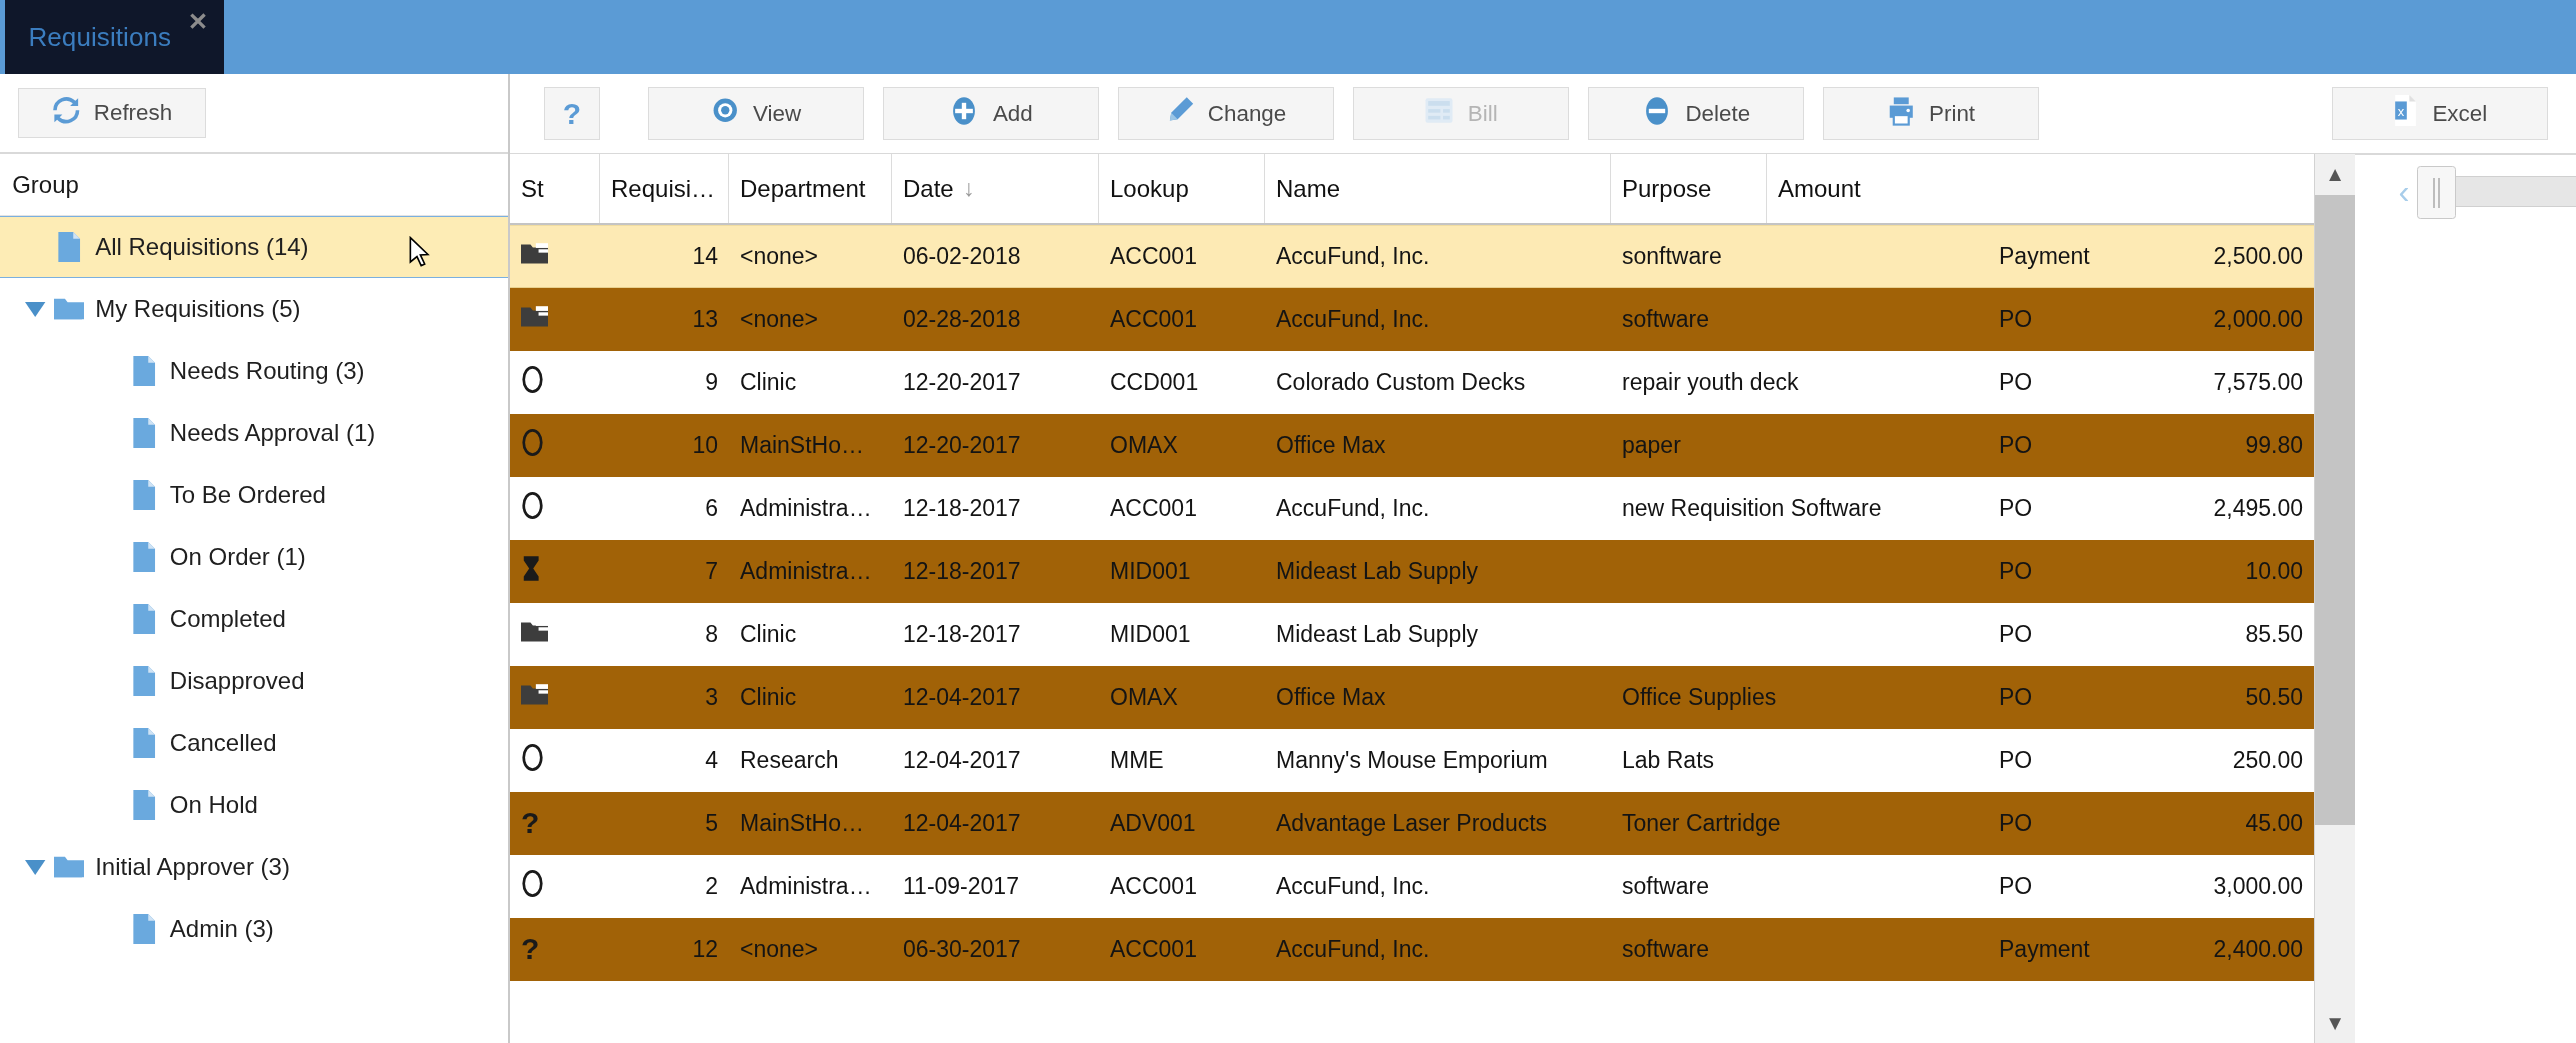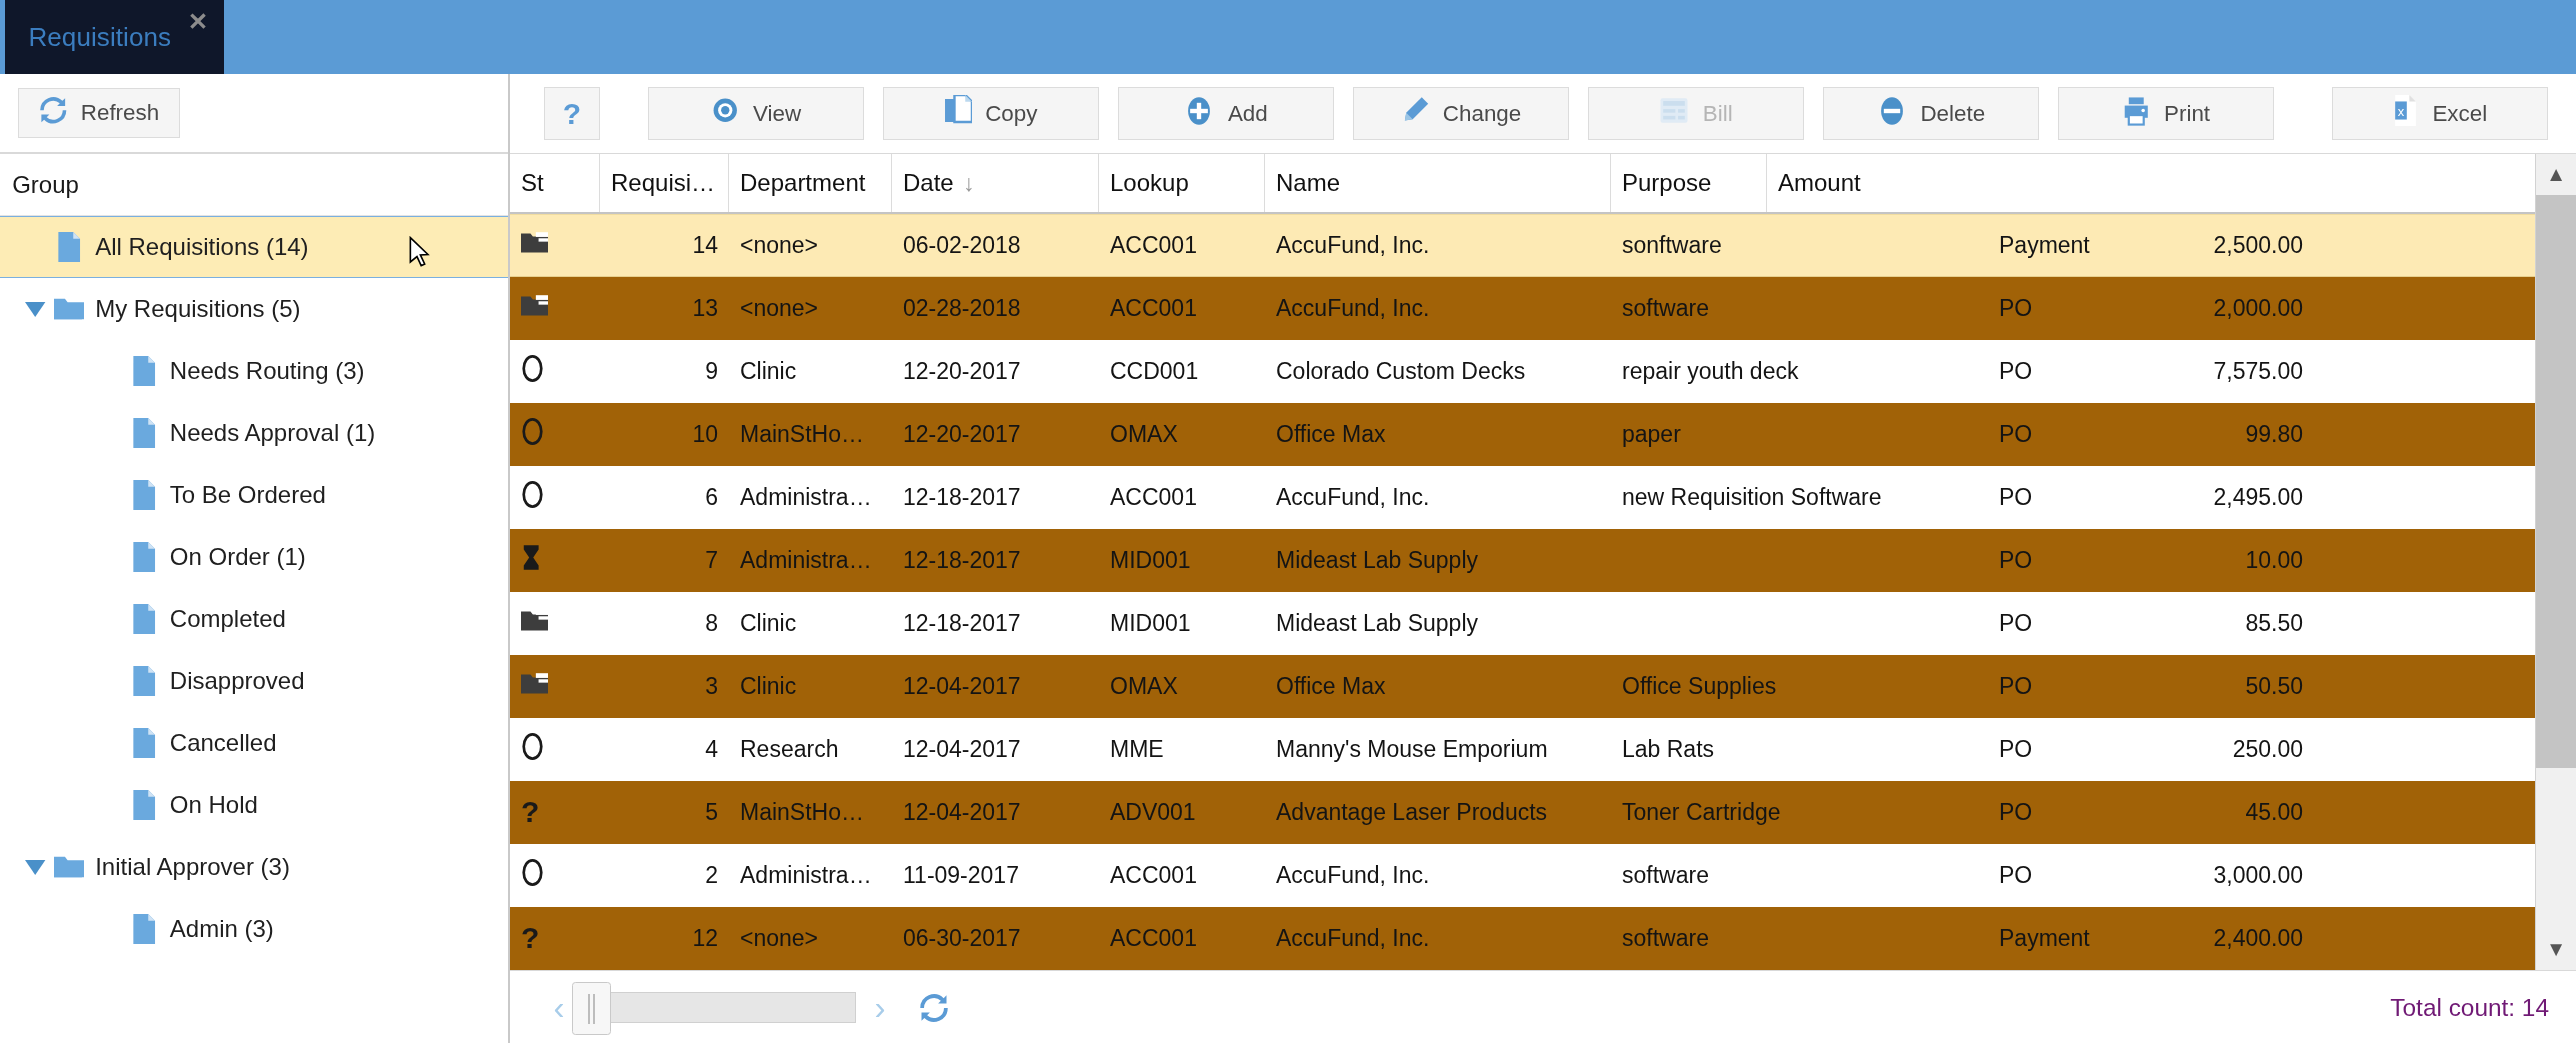--- a/index.html
+++ b/index.html
@@ -70,21 +70,21 @@
     border: 0.7px solid #dcdcdc;
     display: inline-flex;
     align-items: center;
     justify-content: center;
     gap: 13.6px;
     font-size: 22.4px;
     color: #4a4a4a;
     cursor: pointer;
     user-select: none;
   }
-  #refresh-btn { height: 50px; padding: 0 20px; }
+  #refresh-btn { height: 50px; padding: 0 33px; }
 
   #group-header {
     height: 62px;
     display: flex;
     align-items: center;
     padding-left: 12.2px;
     font-size: 24px;
     color: #1a1a1a;
     border-bottom: 0.7px solid #e3e3e3;
   }
@@ -123,21 +123,21 @@
     border-bottom: 1.4px solid #d9d9d9;
     background: #fff;
   }
   #toolbar .btn { height: 53px; }
   #help-btn { width: 56px; padding: 0; }
   .tbtn { width: 216px; margin-right: 19px; }
   .tbtn.disabled { color: #b5b5b5; cursor: default; }
   #excel-btn { width: 216px; margin-left: auto; margin-right: 12.2px; }
 
   
-  #gridwrap { flex: 1; display: flex; flex-direction: column; min-height: 0; }
+  #gridwrap { flex: 1; display: flex; flex-direction: row; min-height: 0; }
   #grid-scroller { flex: 1; display: flex; min-height: 0; }
   #grid { flex: 1; min-width: 0; display: flex; flex-direction: column; }
 
   .ghead {
     display: flex;
     height: 71px;
     border-bottom: 2px solid #c4c4c4;
     background: #fff;
   }
   .ghead .cell {
@@ -408,28 +408,20 @@
       </div>
       <div style="width:19px;flex:none"></div>
       <div id="toolbar-buttons" style="display:flex;align-items:flex-end;flex:1;min-width:0;padding-left:29px;">
           <div class="btn tbtn">
             <span><svg width="28.5" height="28.5" viewBox="0 0 22 22">
                 <circle cx="11" cy="11" r="9" fill="#4a90c9"></circle>
                 <circle cx="11" cy="11" r="5.5" fill="#fff"></circle>
                 <circle cx="11" cy="11" r="3.2" fill="#4a90c9"></circle>
               </svg></span>
             <span>View</span>
-          </div>
-          <div class="btn tbtn">
-            <span><svg width="27" height="31" viewBox="0 0 20 23">
-                <path d="M0 3h9l3 3v14H0z" fill="#5b9bd5"></path>
-                <path d="M7 0h8l5 5v15H7z" fill="#fff" stroke="#5b9bd5" stroke-width="1.8"></path>
-                <path d="M15 0l5 5h-5z" fill="#bcd9ef"></path>
-              </svg></span>
-            <span>Copy</span>
           </div>
           <div class="btn tbtn">
             <span><svg width="30" height="30" viewBox="0 0 22 22">
                 <ellipse cx="11" cy="11" rx="8" ry="10" fill="#4a90c9"></ellipse>
                 <rect x="9.4" y="5" width="3.2" height="12" fill="#fff"></rect>
                 <rect x="4.5" y="9.4" width="13" height="3.2" fill="#fff"></rect>
               </svg></span>
             <span>Add</span>
           </div>
           <div class="btn tbtn">

